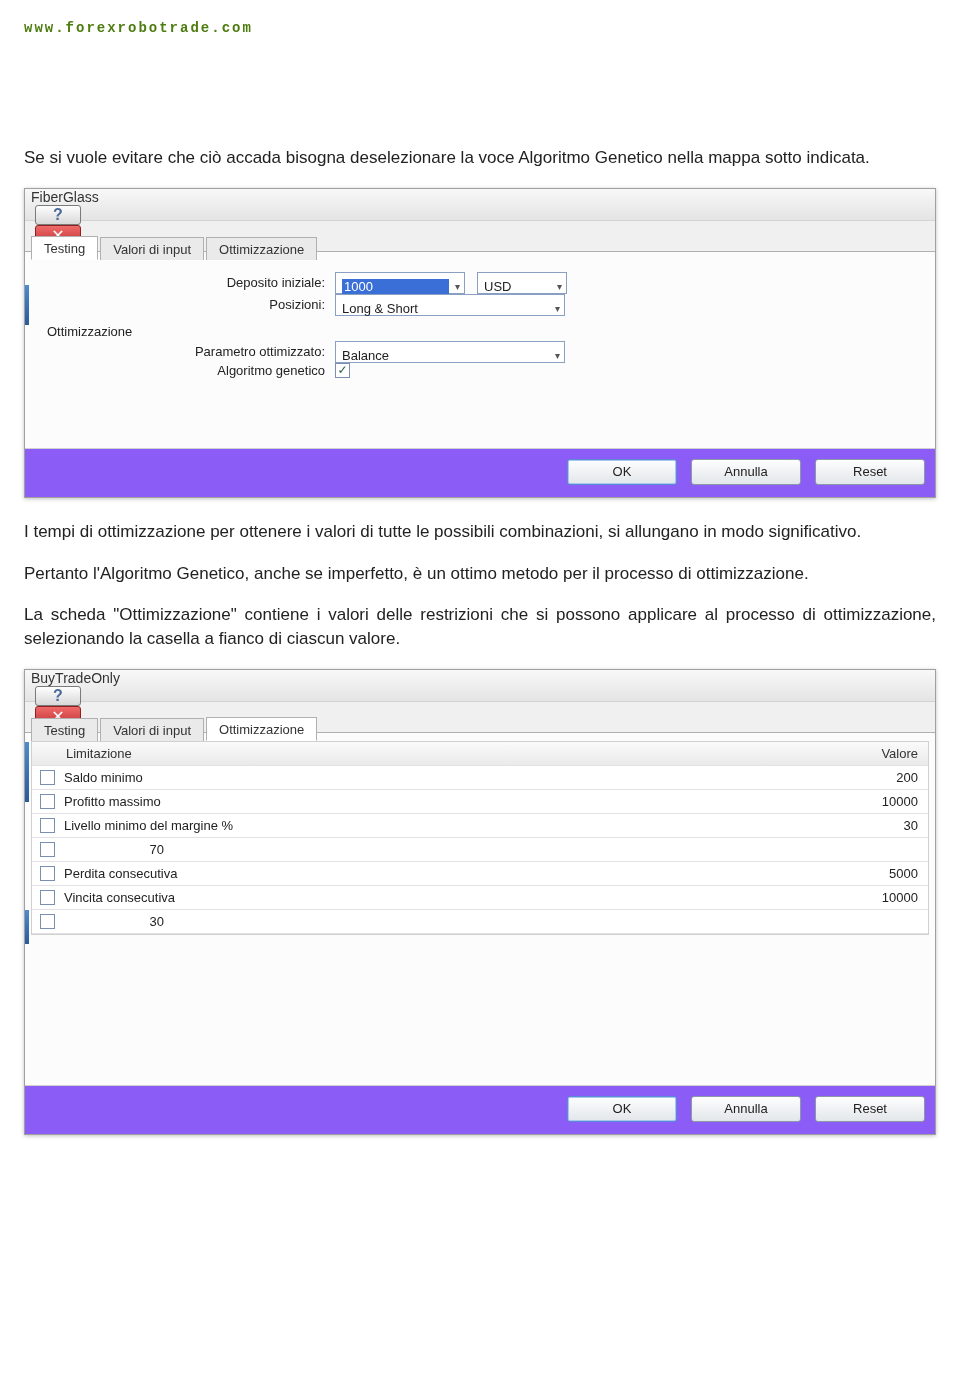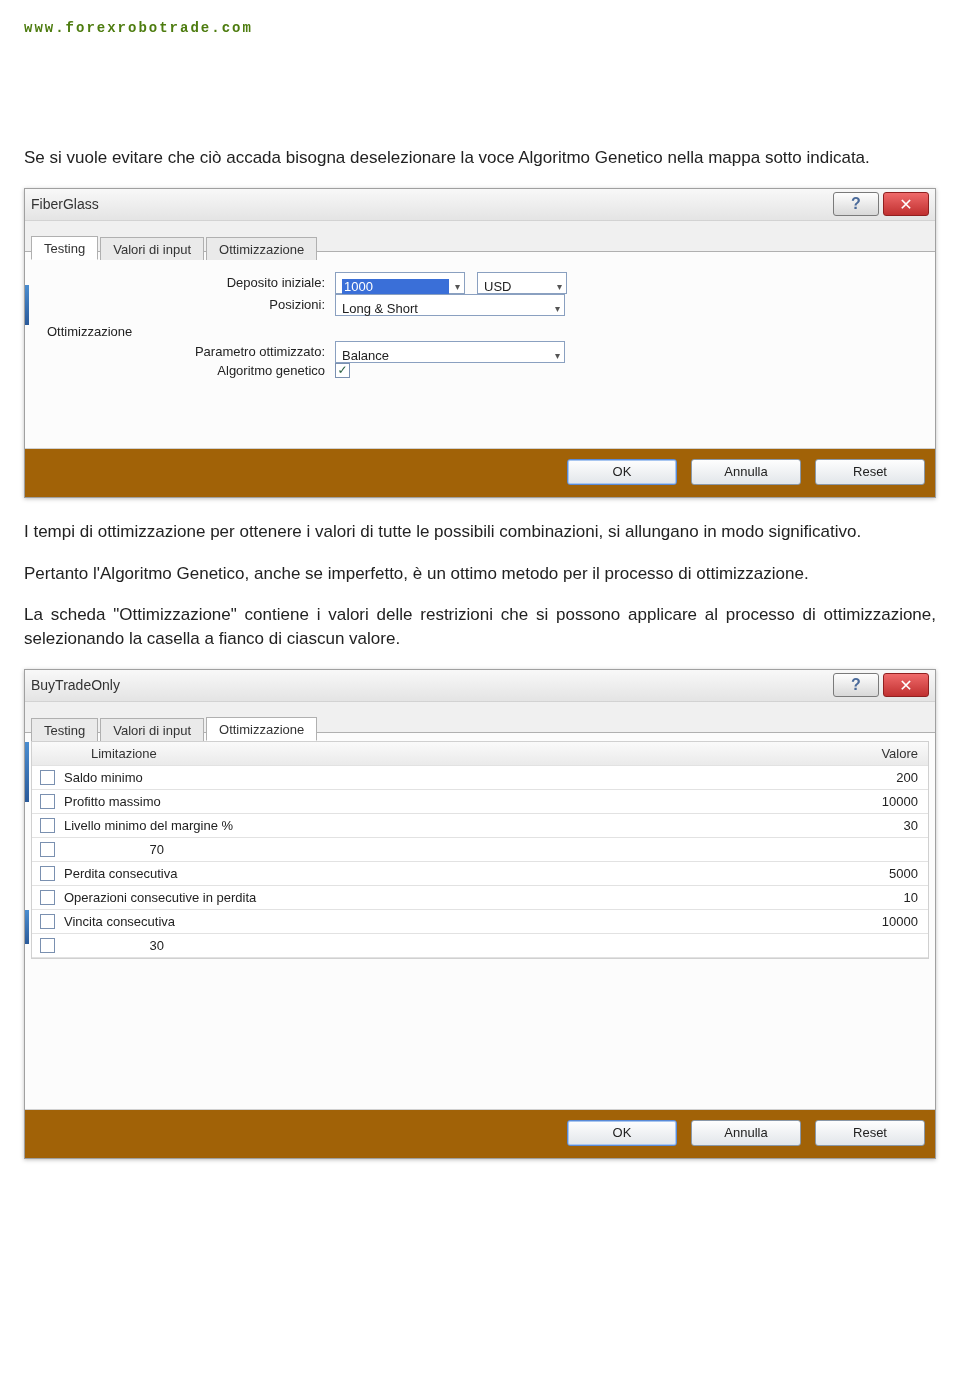--- a/index.html
+++ b/index.html
@@ -29,25 +29,26 @@
   
   .dialog {
     border: 1px solid #a0a0a0;
     background: #f4f4f4;
     box-shadow: 0 1px 4px rgba(0,0,0,0.25);
     margin-bottom: 22px;
     position: relative;
   }
   .titlebar {
     display: flex;
-    align-items: center;
+    align-items: flex-start;
     height: 32px;
     padding: 0 6px;
     background: linear-gradient(#f8f8f8,#e4e4e4);
     border-bottom: 1px solid rgba(0,0,0,0.15);
+    flex-direction: column;
   }
   .titlebar .title {
     font-size: 14px;
     color: #333;
     flex: 1;
   }
   .tb-btn {
     width: 46px;
     height: 24px;
     margin-left: 4px;
@@ -134,21 +135,21 @@
     font-size: 12px;
     color: #2a6040;
     line-height: 1;
   }
 
   .dlg-footer {
     display: flex;
     justify-content: flex-end;
     gap: 14px;
     padding: 10px 10px 12px 10px;
-    background: #a16207;
+    background: #8b5cf6;
     border-top: 1px solid #d0d0d0;
   }
   .btn {
     min-width: 110px;
     height: 26px;
     font-size: 13px;
     border: 1px solid #8a98a8;
     border-radius: 3px;
     background: linear-gradient(#fefefe,#e2e6ea);
     display: flex;
@@ -171,21 +172,20 @@
   .trow {
     display: flex;
     align-items: center;
     border-bottom: 1px solid #e2e2e2;
     height: 24px;
     padding: 0 10px 0 8px;
   }
   .trow.header {
     background: linear-gradient(#fafafa,#eaeaea);
     color: #333;
-    gap: 25px;
   }
   .trow .chkcell { width: 24px; display:flex; align-items:center; }
   .trow .name { flex: 1; }
   .trow .value { text-align: right; width: 100px; }
   .trow.header .name { padding-left: 2px; }
 
   .dialog2 .dlg-body { padding: 4px 6px 150px 6px; }
 
   .accent-stripe {
     position: absolute;
@@ -311,27 +311,20 @@
         <div class="chkcell">
             <span class="chk"></span>
           </div>
         <div class="name">Perdita consecutiva</div>
         <div class="value">5000</div>
       </div>
       <div class="trow">
         <div class="chkcell">
             <span class="chk"></span>
           </div>
-        <div class="name">Operazioni consecutive in perdita</div>
-        <div class="value">10</div>
-      </div>
-      <div class="trow">
-        <div class="chkcell">
-            <span class="chk"></span>
-          </div>
         <div class="name">Vincita consecutiva</div>
         <div class="value">10000</div>
       </div>
       <div class="trow">
         <div class="chkcell">
             <span class="chk"></span>
           </div>
         <div class="value">30</div>
       </div>
     </div>

